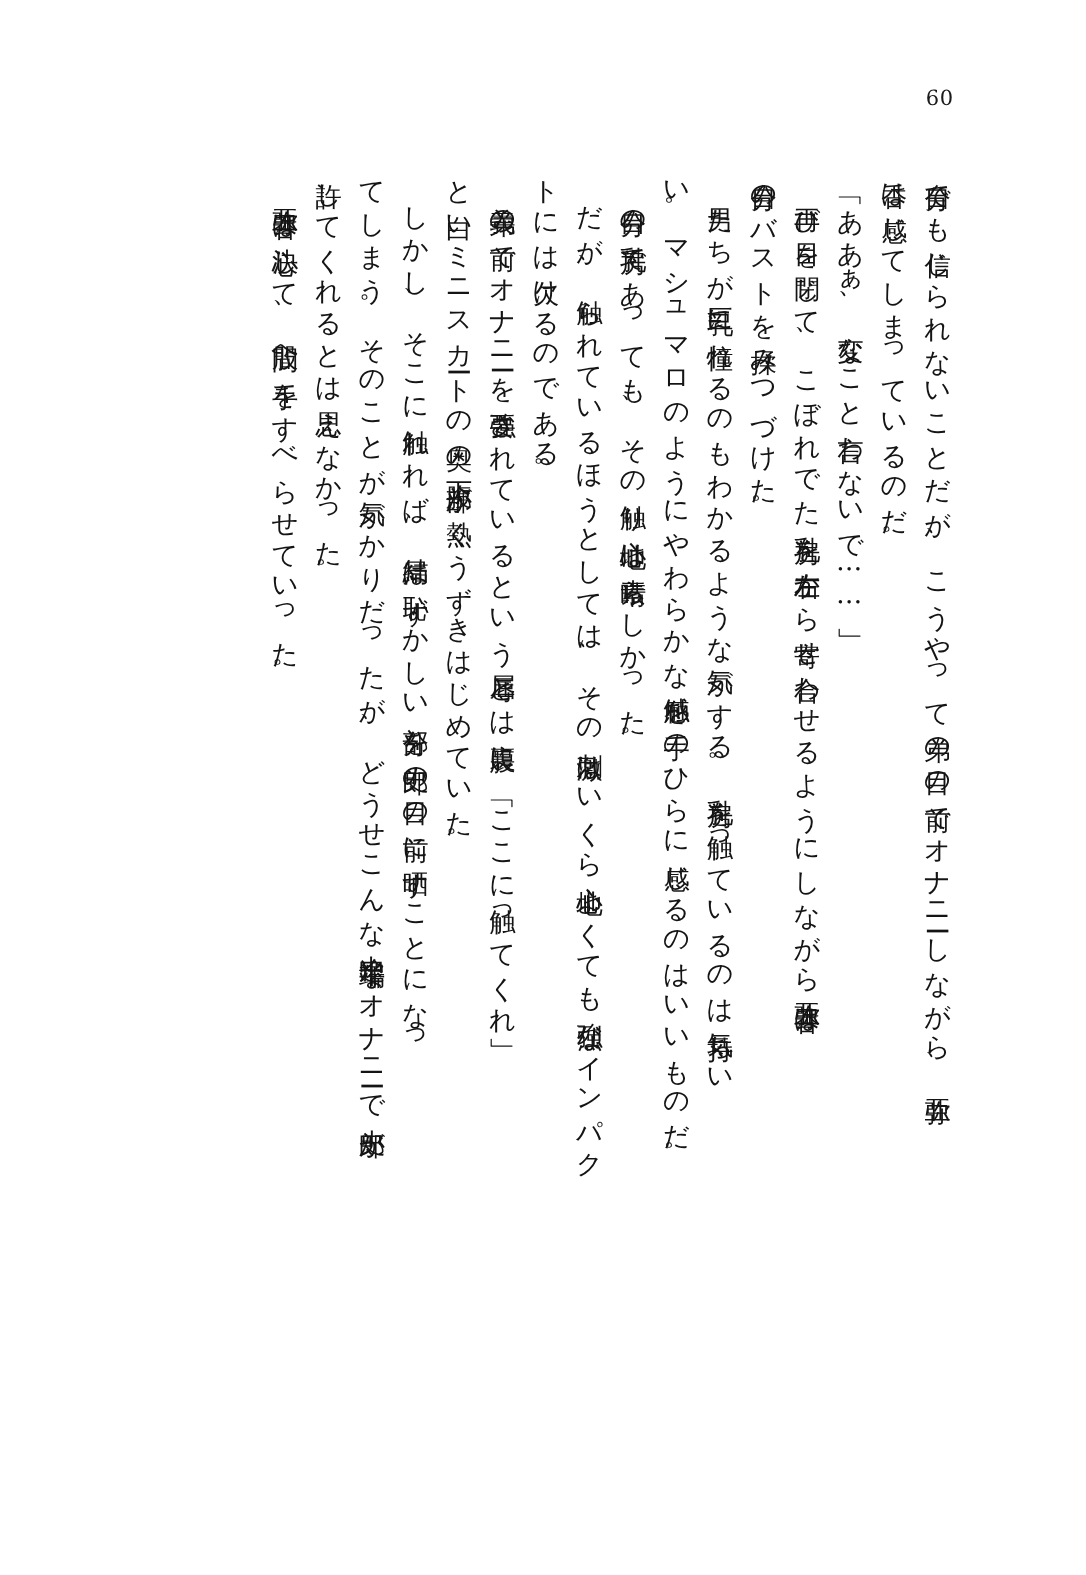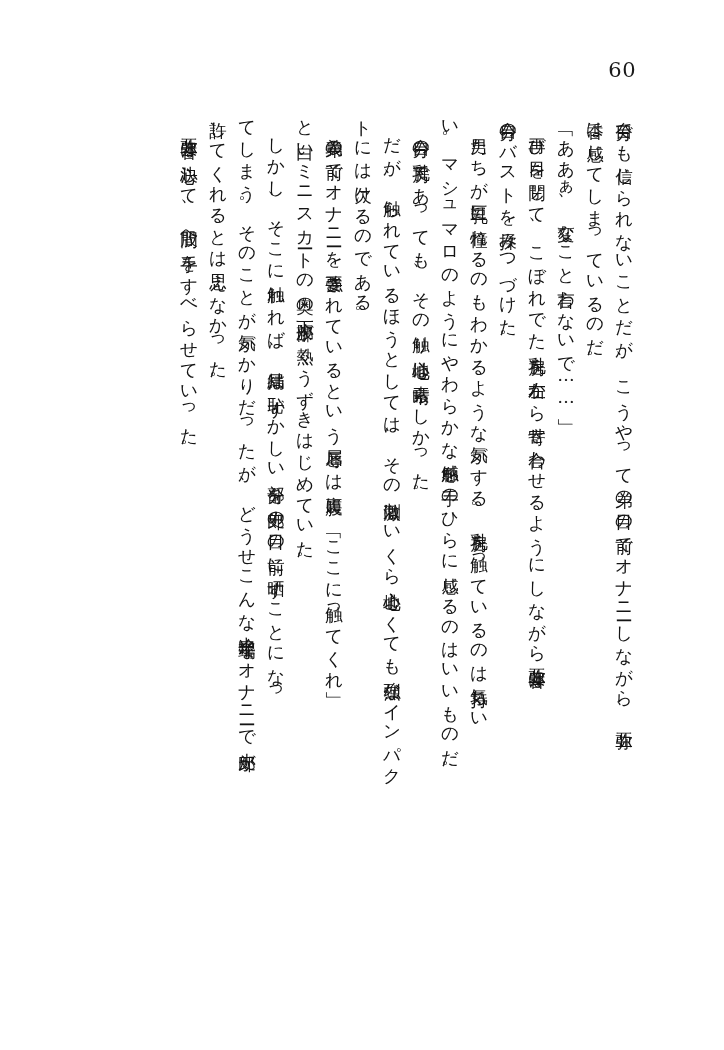--- a/index.html
+++ b/index.html
@@ -20,21 +20,21 @@
     width: 724px;
     height: 1050px;
     background: #ffffff;
   }
 
   
   .page-number {
     position: absolute;
     top: 58px;
     right: 88px;
-    font-size: 21px;
+    font-size: 14px;
     font-family: "DejaVu Serif", "Liberation Serif", serif;
     color: #1a1a1a;
     letter-spacing: 0.5px;
   }
 
   
   .text-block {
     position: absolute;
     top: 108px;
     right: 86px;

